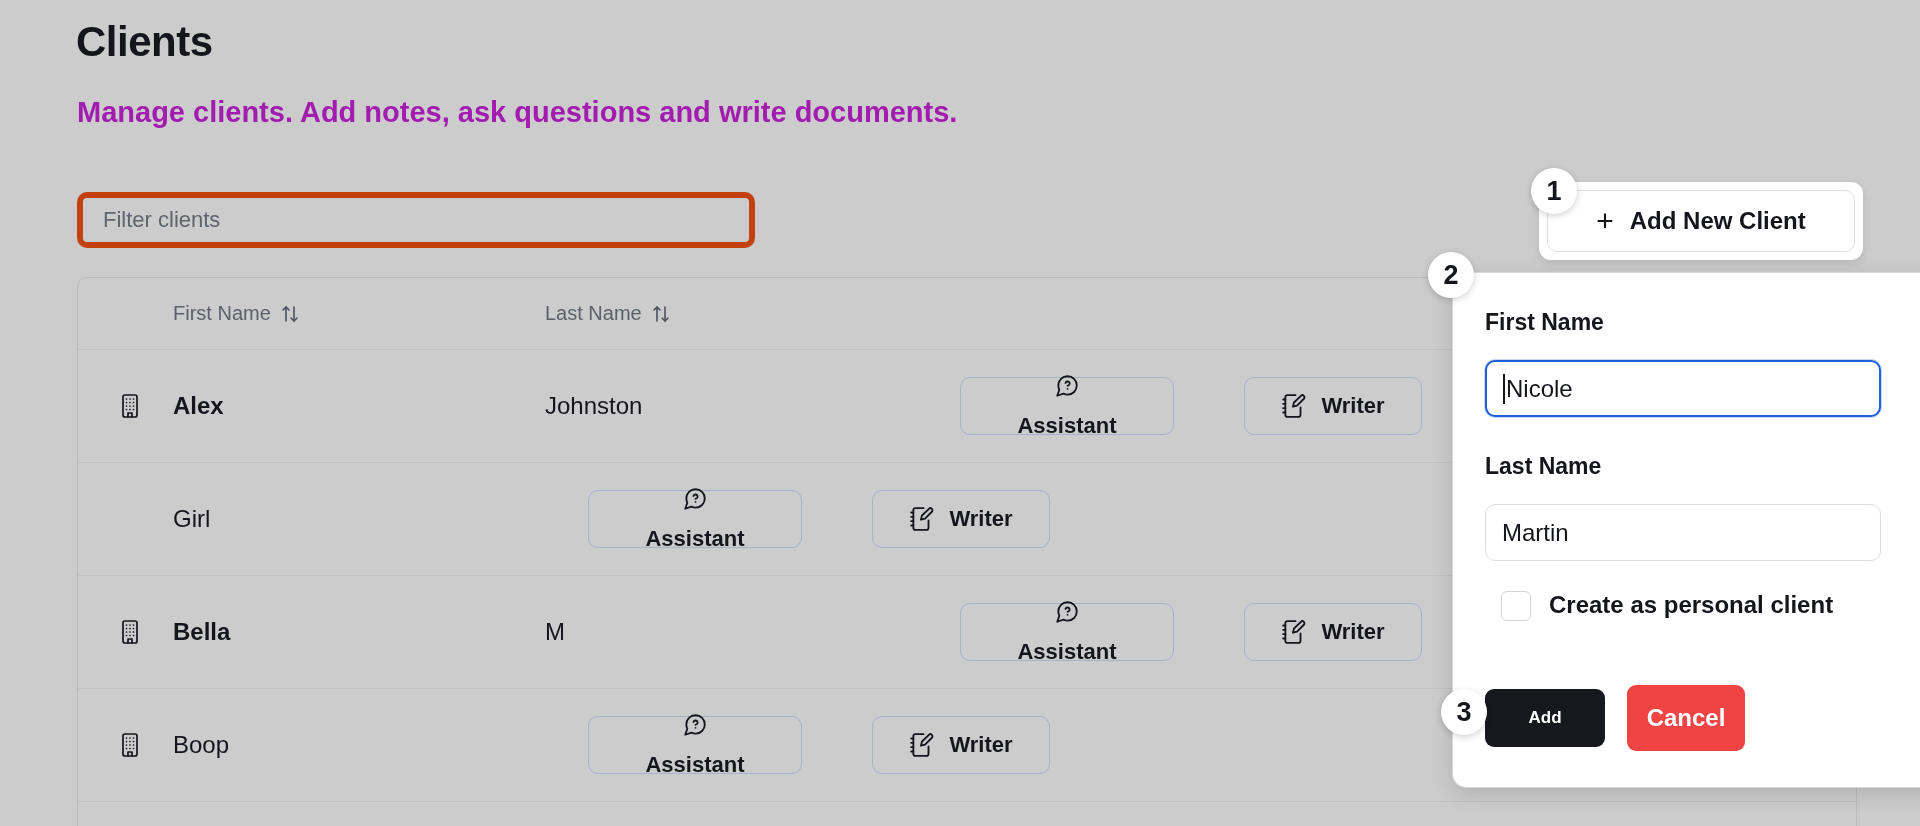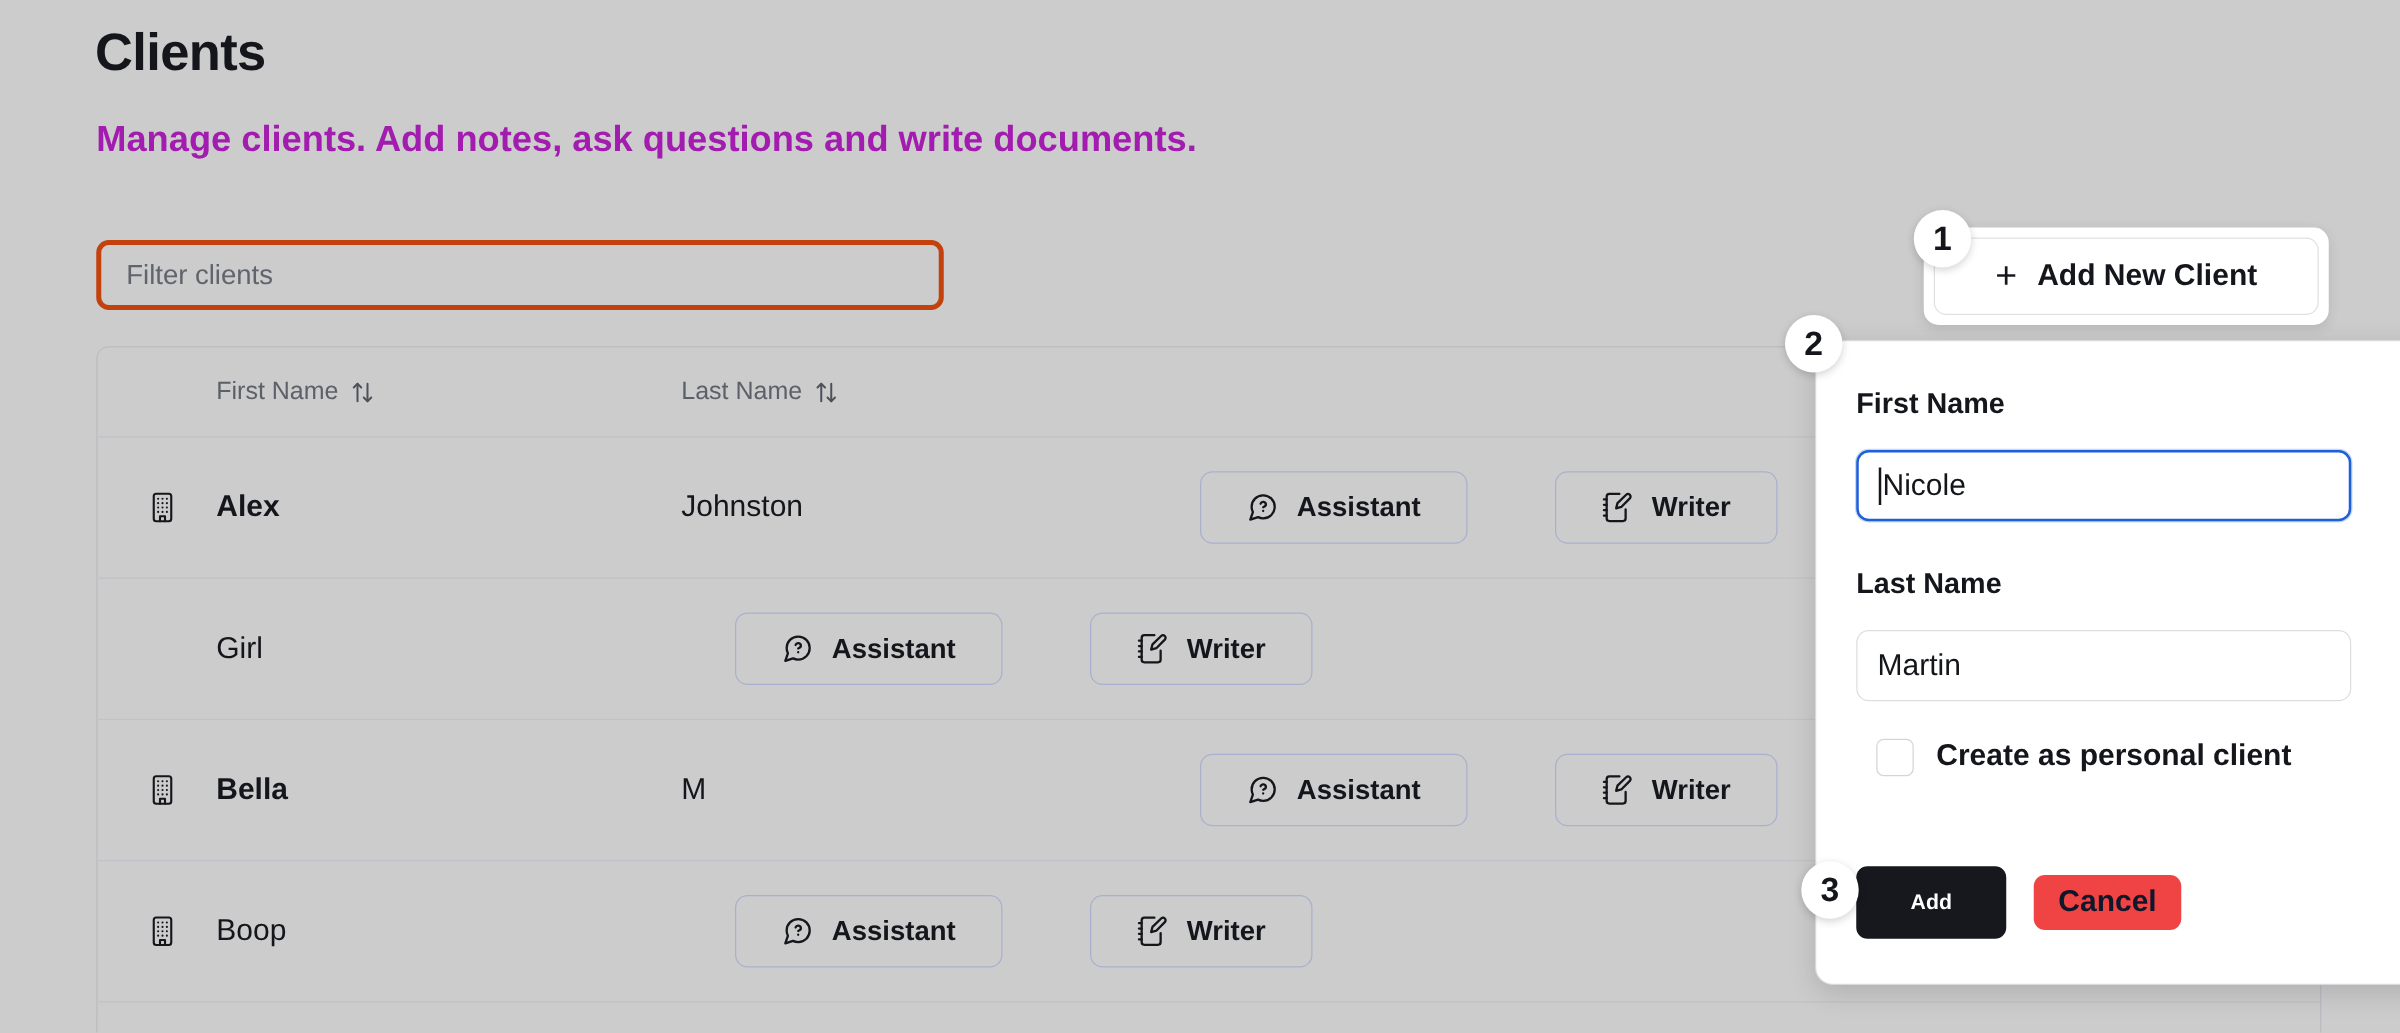--- a/index.html
+++ b/index.html
@@ -39,21 +39,21 @@
     color: #a21caf;
   }
 
   
   .filter-input {
     position: absolute;
     left: 77px;
     top: 192px;
     width: 678px;
     height: 56px;
-    border: 4px solid #c2410c;
+    border: 6px solid #c2410c;
     border-radius: 10px;
     background: transparent;
     display: flex;
     align-items: center;
     padding: 0 20px;
   }
   .filter-input .ph {
     font-size: 22px;
     color: #60646c;
   }
@@ -137,21 +137,21 @@
     padding: 0 26px;
     border: 1px solid #a9b0cc;
     border-radius: 10px;
     background: transparent;
     font-size: 22px;
     font-weight: 600;
     color: #14161b;
     cursor: pointer;
     white-space: nowrap;
   }
-  .pill.assistant { min-width: 214px; }
+  .pill.assistant { min-width: 214px; flex-direction: column; }
   .pill.writer { min-width: 178px; }
   .pill svg { display: block; flex: none; }
 
   
   .add-client-wrap {
     position: absolute;
     left: 1539px;
     top: 182px;
     background: #ffffff;
     border-radius: 12px;
@@ -264,24 +264,24 @@
   }
   .btn-add {
     width: 120px; height: 58px;
     border: none; border-radius: 9px;
     background: #16181d;
     color: #ffffff;
     font-size: 17px; font-weight: 700;
     cursor: pointer;
   }
   .btn-cancel {
-    width: 118px; height: 44px;
+    width: 118px; height: 66px;
     border: none; border-radius: 9px;
     background: #f04444;
-    color: #0f172a;
+    color: #ffffff;
     font-size: 24px; font-weight: 600;
     cursor: pointer;
   }
 
   
   .step-badge {
     position: absolute;
     width: 46px; height: 46px;
     border-radius: 50%;
     background: #ffffff;

